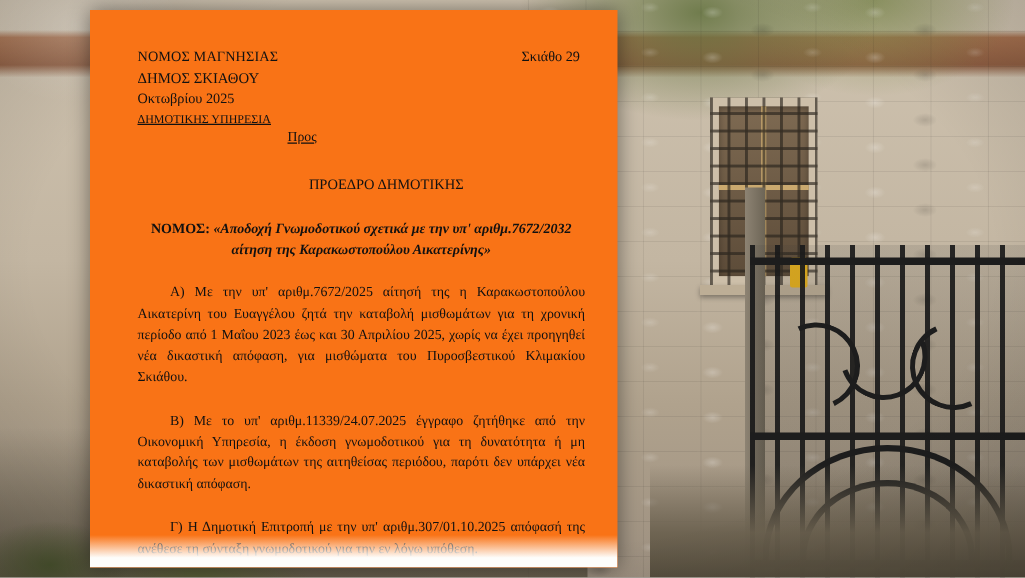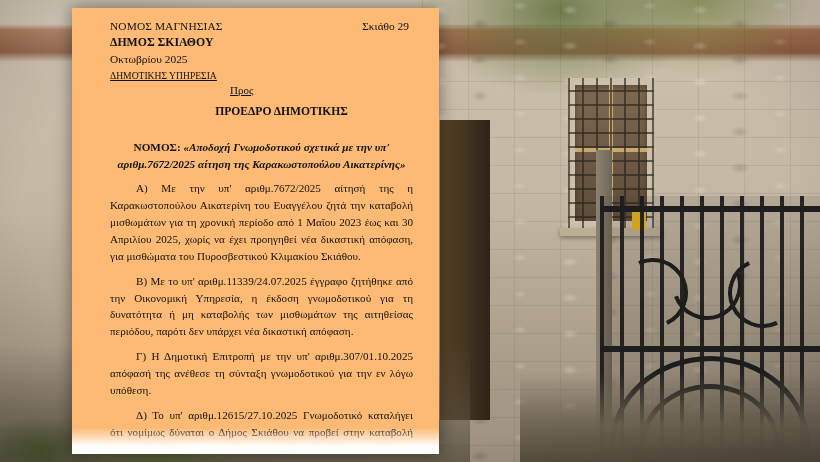--- a/index.html
+++ b/index.html
@@ -136,55 +136,55 @@
   .vignette {
     position:absolute; inset:0;
     background: radial-gradient(700px 420px at 50% 45%, rgba(0,0,0,0) 55%, rgba(0,0,0,0.28) 100%);
     pointer-events:none;
   }
 
   
   .document {
     position: absolute;
     left: 72px; top: 8px;
-    width: 367px; height: 446px;
-    background: #fdba74;
+    width: 422px; height: 446px;
+    background: #f97316;
     box-shadow: 0 0 16px rgba(0,0,0,0.45);
     overflow: hidden;
-    padding: 10px 26px 0 38px;
+    padding: 30px 26px 0 38px;
     color: #111;
     font-size: 11.2px;
     line-height: 1.42;
   }
   .doc-head-row { position: relative; }
   .doc-line { white-space: nowrap; }
   .underline { text-decoration: underline; }
   .right-col {
     position: absolute; right: 4px; top: 0; text-align: center;
   }
   .hl-nomos { font-size: 11.4px; letter-spacing: .1px; }
-  .hl-dimos { font-weight: bold; font-size: 11.8px; }
+  .hl-dimos { font-weight: normal; font-size: 11.8px; }
   .date { font-size: 11.4px; }
   .service { font-size: 9.6px; text-decoration: underline; margin-top: 2px; }
 
   .pros { margin-top: 0; padding-left: 120px; font-size: 11px; }
   .to-whom {
-    margin-top: 6px; text-align: center; font-weight: bold; font-size: 11.6px;
+    margin-top: 22px; text-align: center; font-weight: normal; font-size: 11.6px;
     padding-left: 40px;
   }
   .to-whom2 { font-weight: bold; font-size: 11.6px; margin-top: 2px; }
 
   .subject {
     margin-top: 18px; text-align: center; font-weight: bold; font-size: 11.2px;
     line-height: 1.5;
   }
   .subject .it { font-style: italic; }
 
   .para {
-    margin-top: 8px;
+    margin-top: 18px;
     text-align: justify;
     text-justify: inter-word;
     text-indent: 26px;
     font-size: 11.1px;
     line-height: 1.52;
   }
   .para .lbl { font-weight: normal; }
 
   .doc-fade {
     position:absolute; left:0; right:0; bottom:0; height:26px;
@@ -241,21 +241,21 @@
     </div>
 
     <div class="pros">
       <span class="underline">Προς</span>
     </div>
 
     <div class="to-whom">ΠΡΟΕΔΡΟ ΔΗΜΟΤΙΚΗΣ</div>
 
     <div class="subject">
       <span>ΝΟΜΟΣ:</span>
-      <span class="it">«Αποδοχή Γνωμοδοτικού σχετικά με την υπ' αριθμ.7672/2025 αίτηση της Καρακωστοπούλου Αικατερίνης»</span>
+      <span class="it">«Αποδοχή Γνωμοδοτικού σχετικά με την υπ' αριθμ.7672/2032 αίτηση της Καρακωστοπούλου Αικατερίνης»</span>
     </div>
 
     <div class="para">
       <span class="lbl">Α)</span>
       <span>Με την υπ' αριθμ.7672/2025 αίτησή της η Καρακωστοπούλου Αικατερίνη του Ευαγγέλου ζητά την καταβολή μισθωμάτων για τη χρονική περίοδο από 1 Μαΐου 2023 έως και 30 Απριλίου 2025, χωρίς να έχει προηγηθεί νέα δικαστική απόφαση, για μισθώματα του Πυροσβεστικού Κλιμακίου Σκιάθου.</span>
     </div>
 
     <div class="para">
       <span class="lbl">Β)</span>
       <span>Με το υπ' αριθμ.11339/24.07.2025 έγγραφο ζητήθηκε από την Οικονομική Υπηρεσία, η έκδοση γνωμοδοτικού για τη δυνατότητα ή μη καταβολής των μισθωμάτων της αιτηθείσας περιόδου, παρότι δεν υπάρχει νέα δικαστική απόφαση.</span>

